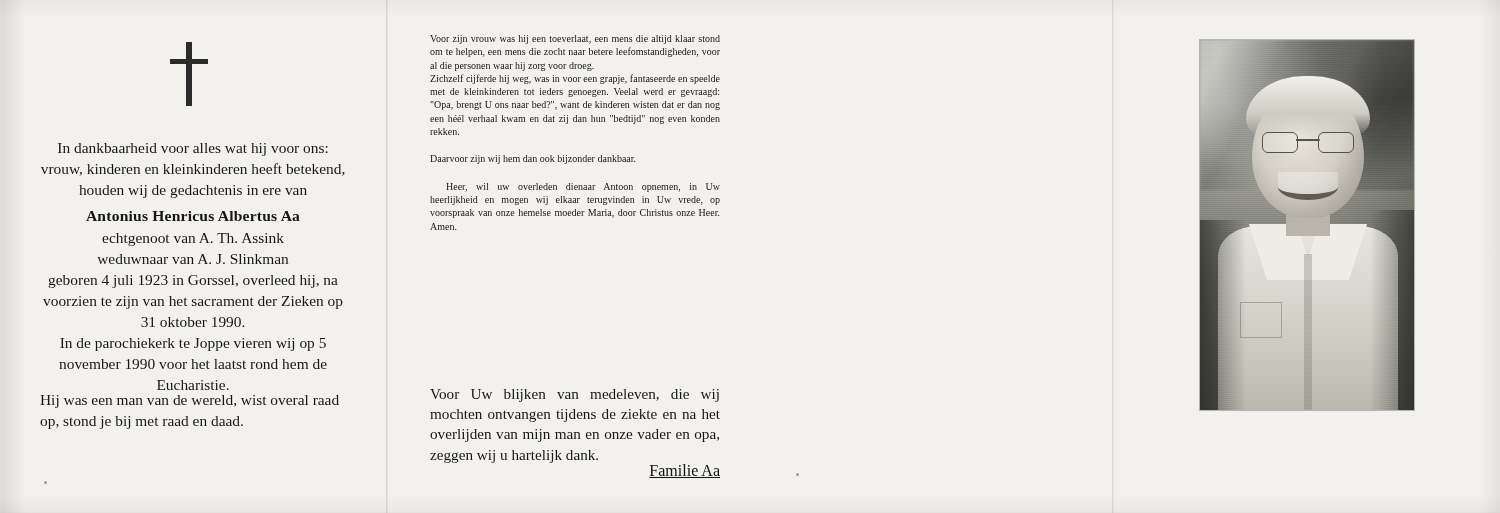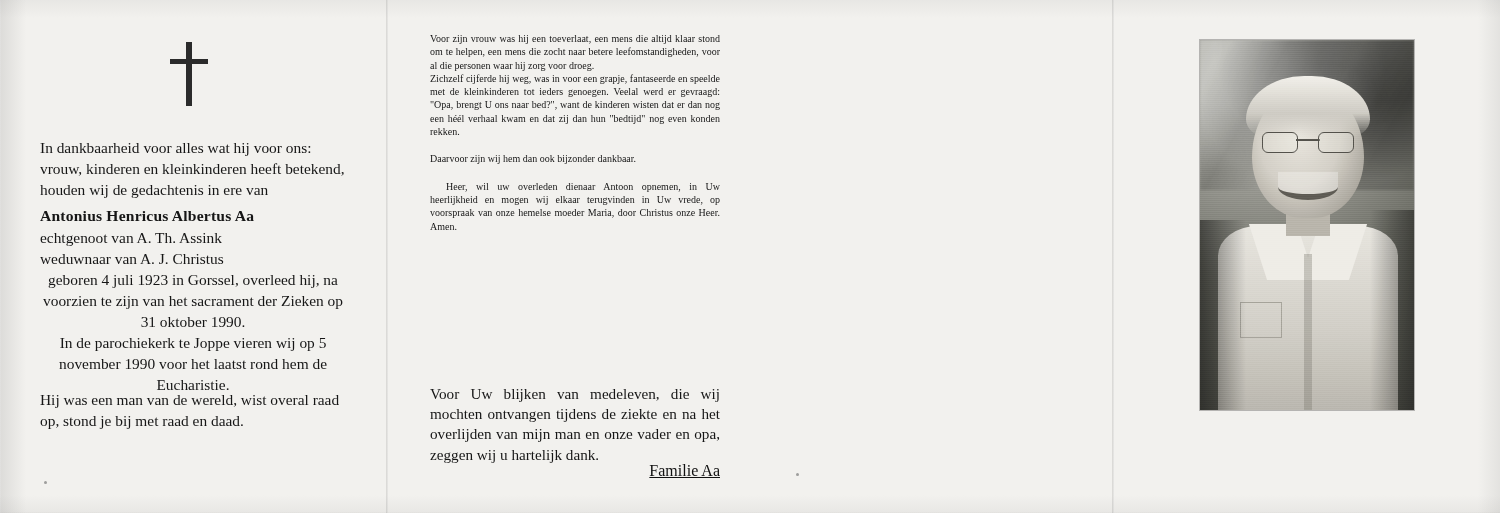--- a/index.html
+++ b/index.html
@@ -71,20 +71,21 @@
     top: 17px;
     width: 38px;
     height: 5px;
     background: #2b2b2b;
   }
 
   .left-block {
     position: absolute;
     left: 40px;
     width: 306px;
+    text-align: center;
     font-size: 15.4px;
     line-height: 1.36;
     color: #161616;
   }
   .blk-dank { top: 138px; }
   .blk-name { top: 205px; }
   .blk-born { top: 270px; text-align: center; }
   .blk-mem  { top: 390px; text-align: left; }
 
   .name-main {
@@ -306,21 +307,21 @@
   <div class="speck s2"></div>
 
   <div class="panel panel-left">
     <div class="cross"></div>
 
     <div class="left-block blk-dank">In dankbaarheid voor alles wat hij voor ons: vrouw, kinderen en kleinkinderen heeft betekend, houden wij de gedachtenis in ere van</div>
 
     <div class="left-block blk-name">
       <span class="name-main">Antonius Henricus Albertus Aa</span>
       <span class="name-sub">echtgenoot van A. Th. Assink</span>
-      <span class="name-sub">weduwnaar van A. J. Christus</span>
+      <span class="name-sub">weduwnaar van A. J. Slinkman</span>
     </div>
 
     <div class="left-block blk-born">
       <div>geboren 4 juli 1923 in Gorssel, overleed hij, na voorzien te zijn van het sacrament der Zieken op 31 oktober 1990.</div>
       <div>In de parochiekerk te Joppe vieren wij op 5 november 1990 voor het laatst rond hem de Eucharistie.</div>
     </div>
 
     <div class="left-block blk-mem">
       <p>Hij was een man van de wereld, wist overal raad op, stond je bij met raad en daad.</p>
     </div>

